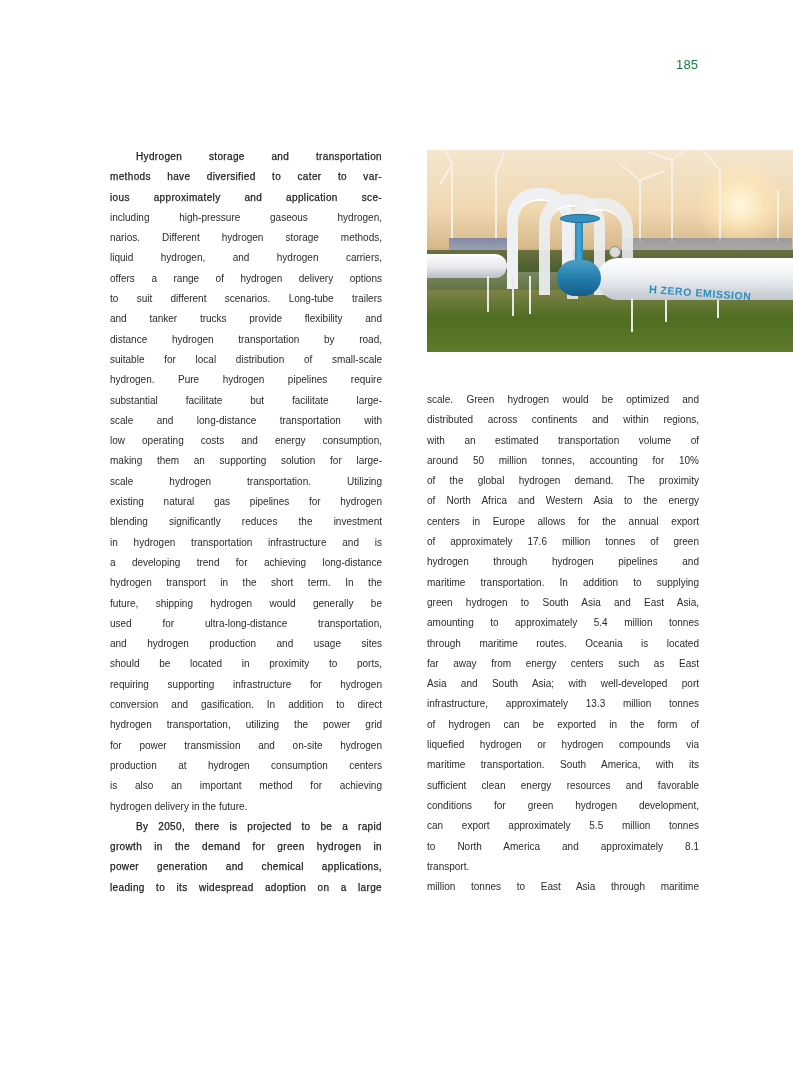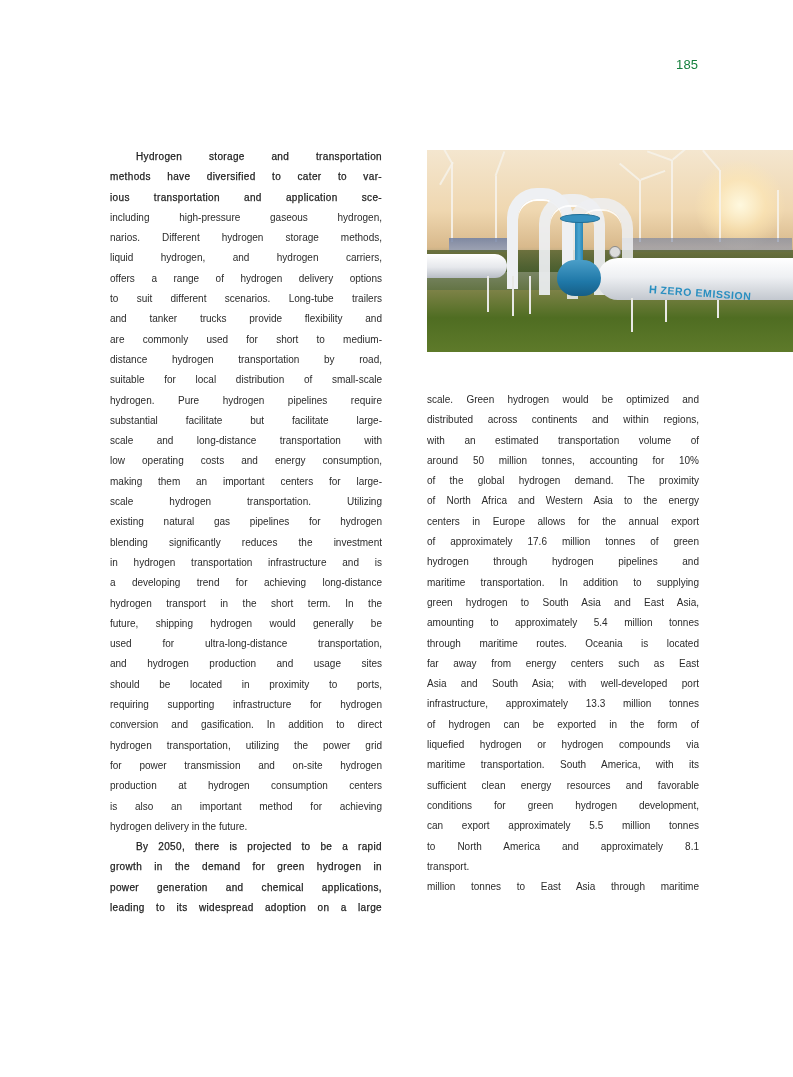--- a/index.html
+++ b/index.html
@@ -213,35 +213,34 @@
 <body>
 
 <div>
 
   <div class="page-number">185</div>
 
   <div class="col col-left">
     <p>
       <span class="line first lead">Hydrogen storage and transportation</span>
       <span class="line lead">methods have diversified to cater to var-</span>
-      <span class="line lead">ious transportation and application sce-</span>
+      <span class="line lead">ious approximately and application sce-</span>
       <span class="line">including high-pressure gaseous hydrogen,</span>
       <span class="line">narios. Different hydrogen storage methods,</span>
       <span class="line">liquid hydrogen, and hydrogen carriers,</span>
       <span class="line">offers a range of hydrogen delivery options</span>
       <span class="line">to suit different scenarios. Long-tube trailers</span>
       <span class="line">and tanker trucks provide flexibility and</span>
-      <span class="line">are commonly used for short to medium-</span>
       <span class="line">distance hydrogen transportation by road,</span>
       <span class="line">suitable for local distribution of small-scale</span>
       <span class="line">hydrogen. Pure hydrogen pipelines require</span>
       <span class="line">substantial facilitate but facilitate large-</span>
       <span class="line">scale and long-distance transportation with</span>
       <span class="line">low operating costs and energy consumption,</span>
-      <span class="line">making them an important centers for large-</span>
+      <span class="line">making them an supporting solution for large-</span>
       <span class="line">scale hydrogen transportation. Utilizing</span>
       <span class="line">existing natural gas pipelines for hydrogen</span>
       <span class="line">blending significantly reduces the investment</span>
       <span class="line">in hydrogen transportation infrastructure and is</span>
       <span class="line">a developing trend for achieving long-distance</span>
       <span class="line">hydrogen transport in the short term. In the</span>
       <span class="line">future, shipping hydrogen would generally be</span>
       <span class="line">used for ultra-long-distance transportation,</span>
       <span class="line">and hydrogen production and usage sites</span>
       <span class="line">should be located in proximity to ports,</span>

